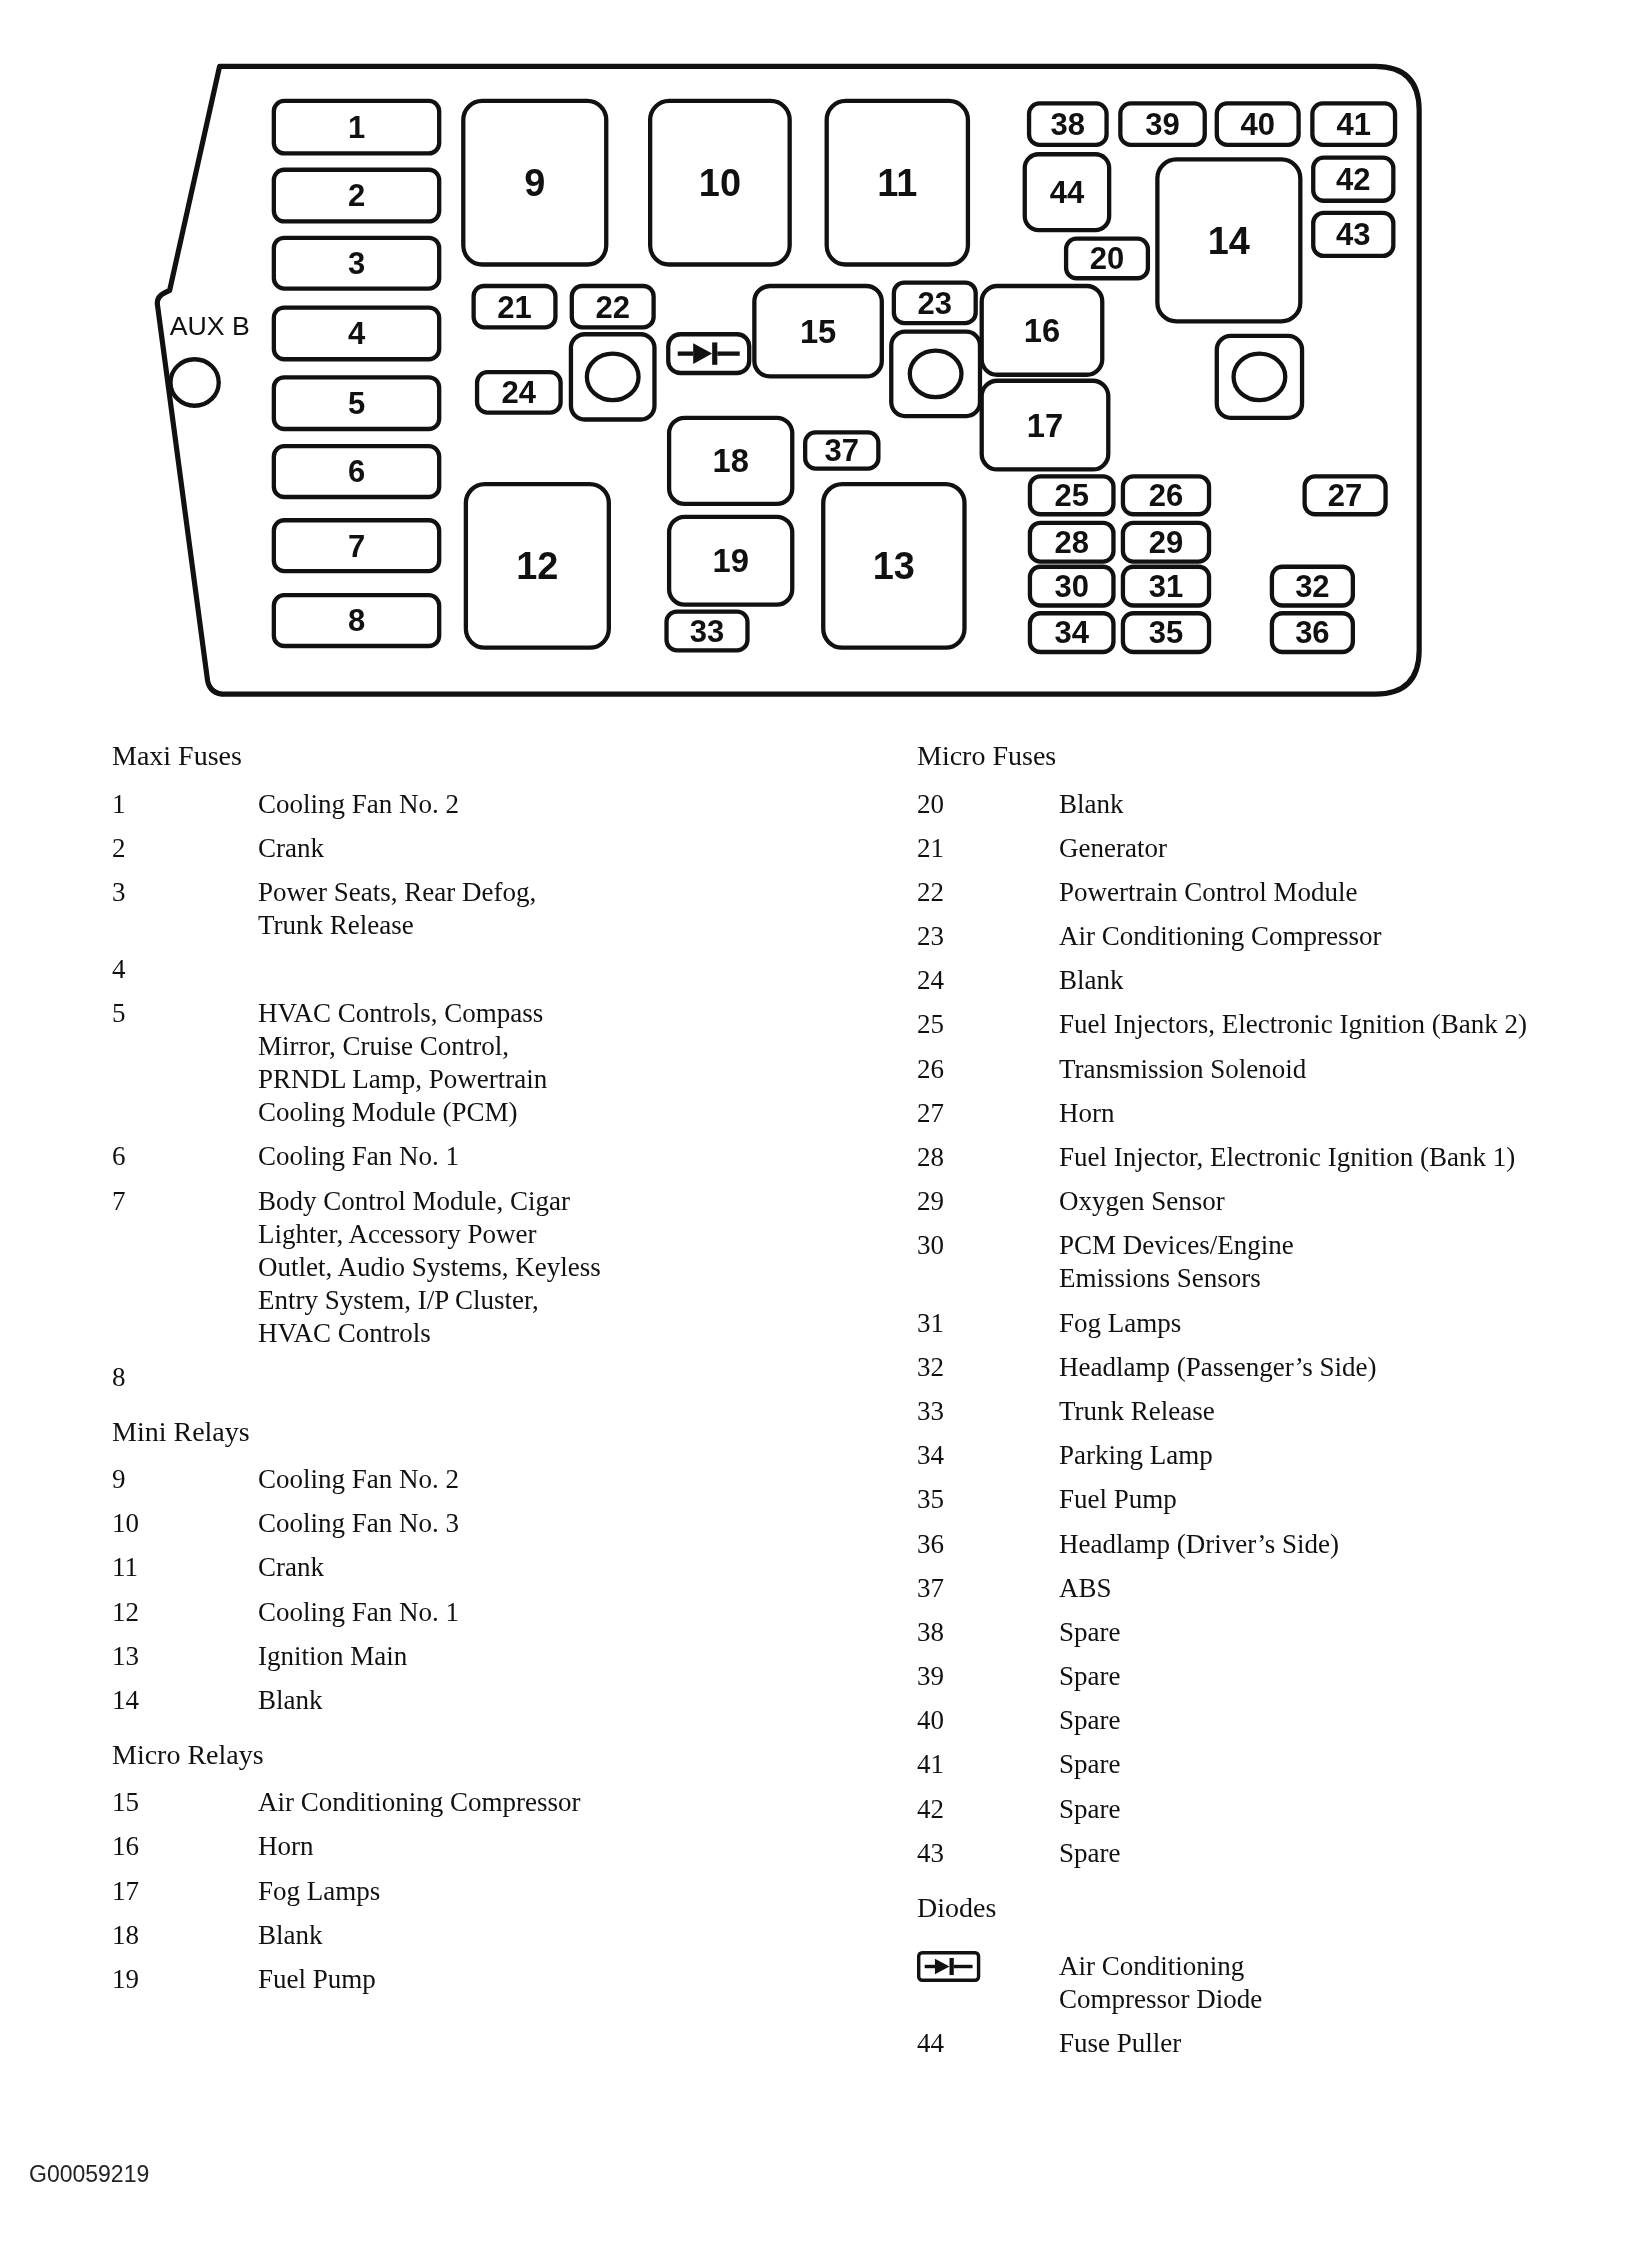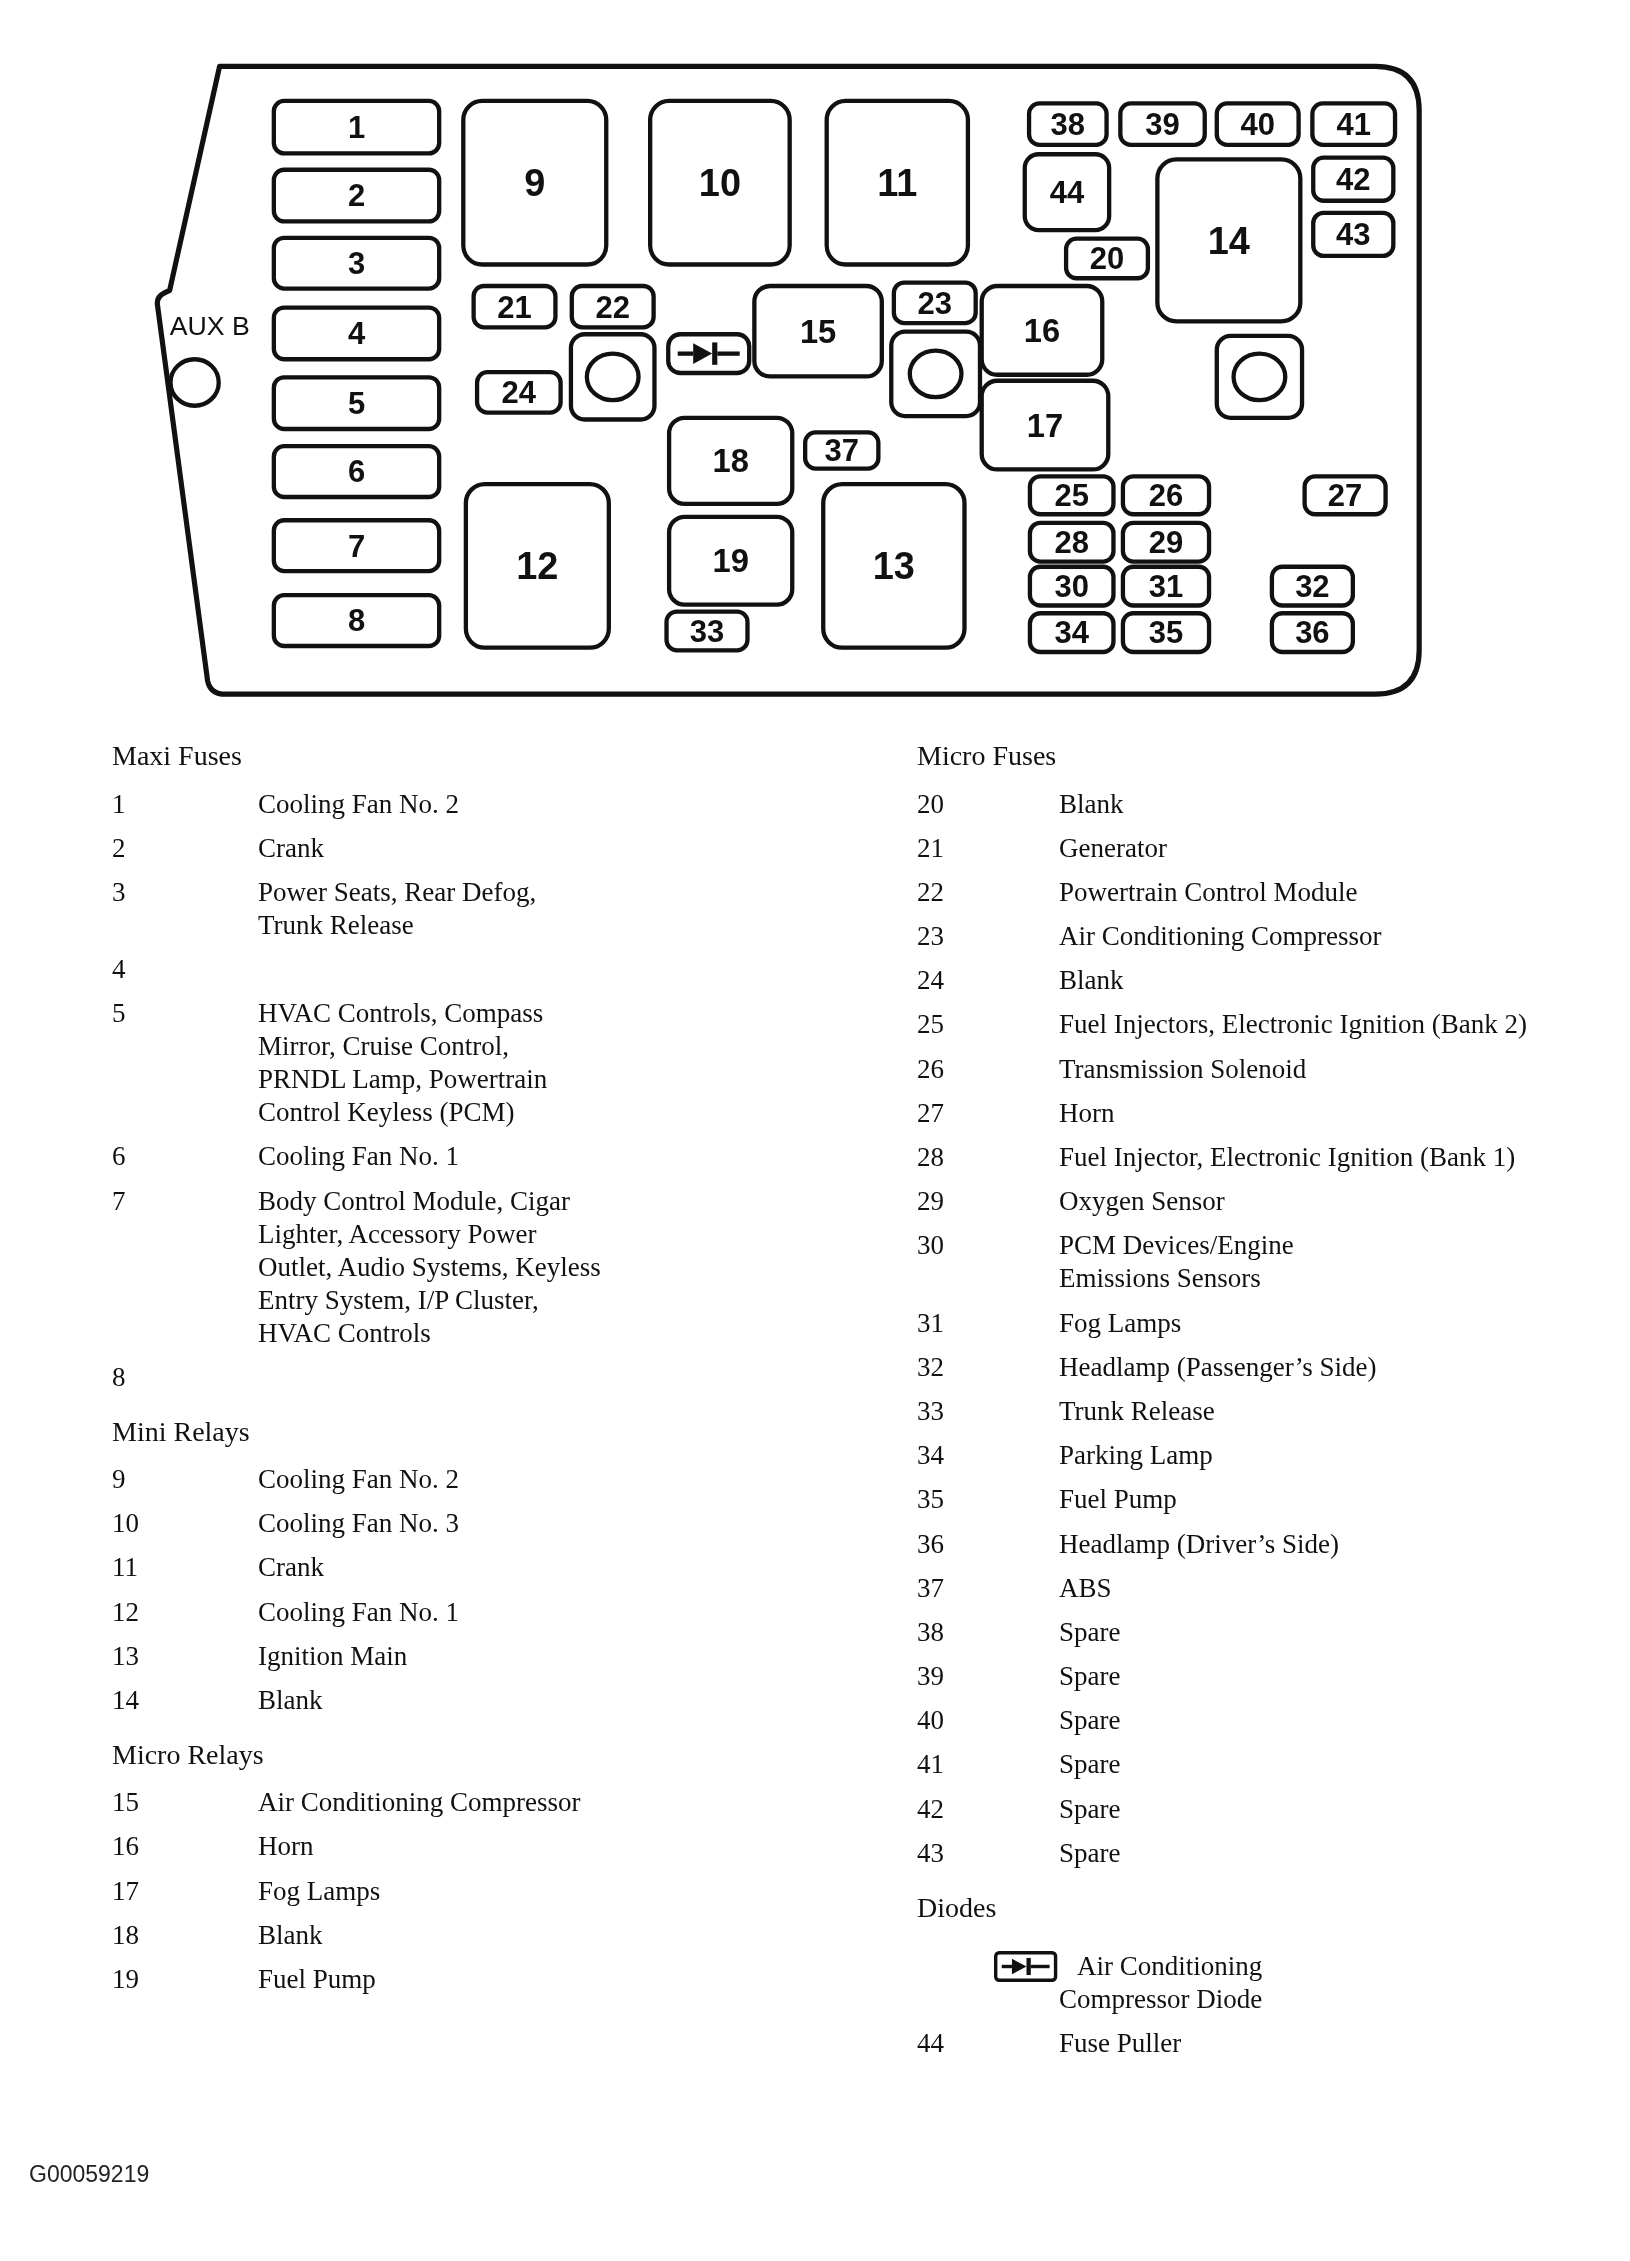--- a/index.html
+++ b/index.html
@@ -62,21 +62,21 @@
     font-size: 28px;
     line-height: 33px;
     margin: 20.7px 0 15.5px 0;
   }
   .legend-col .section-heading:first-child { margin-top: 0; }
   .legend-item {
     display: flex;
     align-items: flex-start;
     margin: 0 0 11.2px 0;
   }
-  .legend-item.icon-row { margin-top: 26px; text-align: right; }
+  .legend-item.icon-row { margin-top: 26px; }
   .item-num {
     flex: 0 0 146px;
     font-size: 27px;
     line-height: 33px;
   }
   #legend-right .item-num { flex-basis: 142px; }
   .desc-line {
     font-size: 27px;
     line-height: 33px;
     white-space: nowrap;
@@ -321,21 +321,21 @@
     </div>
     <div class="legend-item">
       <span class="item-num">4</span>
     </div>
     <div class="legend-item">
       <span class="item-num">5</span>
       <div class="item-desc">
         <div class="desc-line">HVAC Controls, Compass</div>
         <div class="desc-line">Mirror, Cruise Control,</div>
         <div class="desc-line">PRNDL Lamp, Powertrain</div>
-        <div class="desc-line">Control Keyless (PCM)</div>
+        <div class="desc-line">Cooling Module (PCM)</div>
       </div>
     </div>
     <div class="legend-item">
       <span class="item-num">6</span>
       <div class="item-desc">
         <div class="desc-line">Cooling Fan No. 1</div>
       </div>
     </div>
     <div class="legend-item">
       <span class="item-num">7</span>

